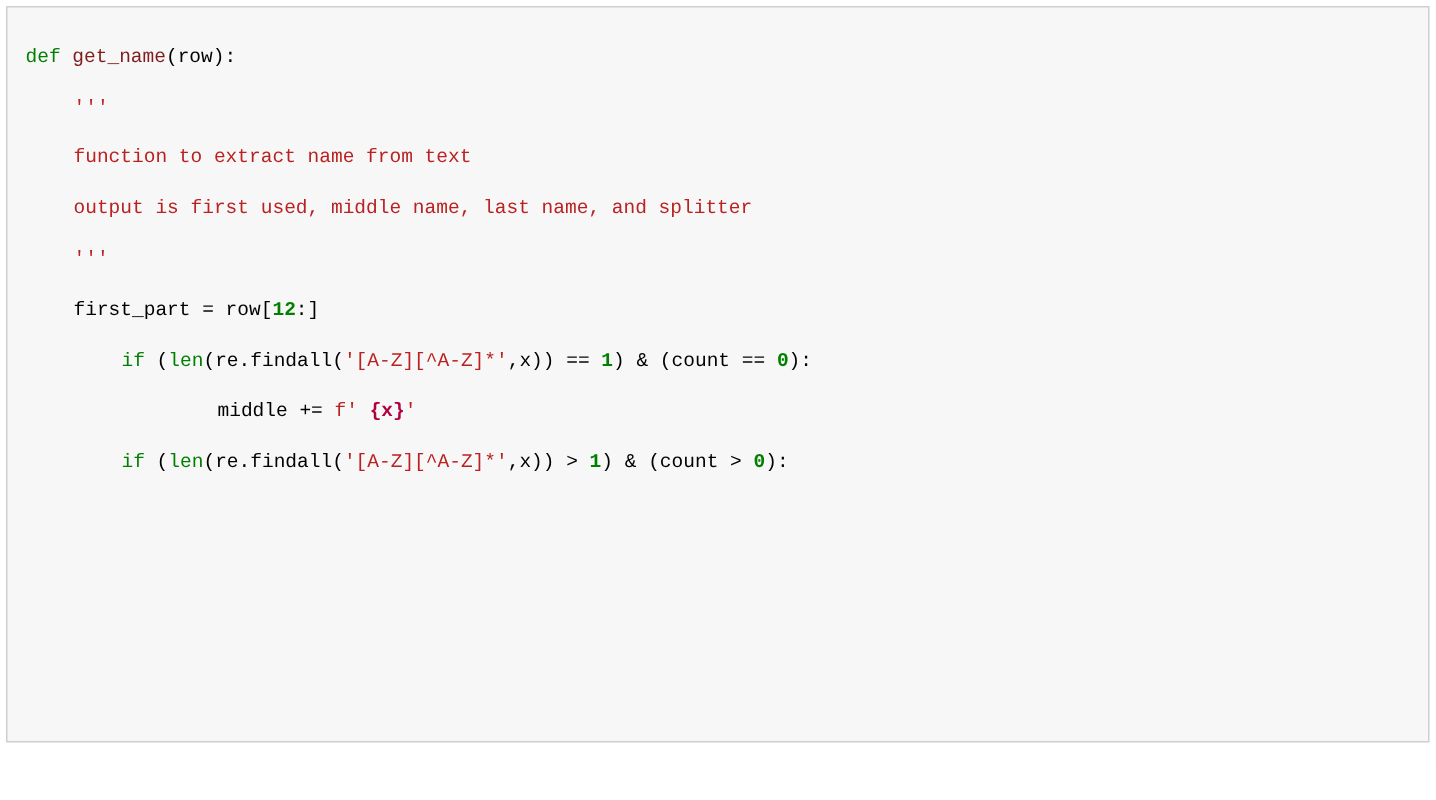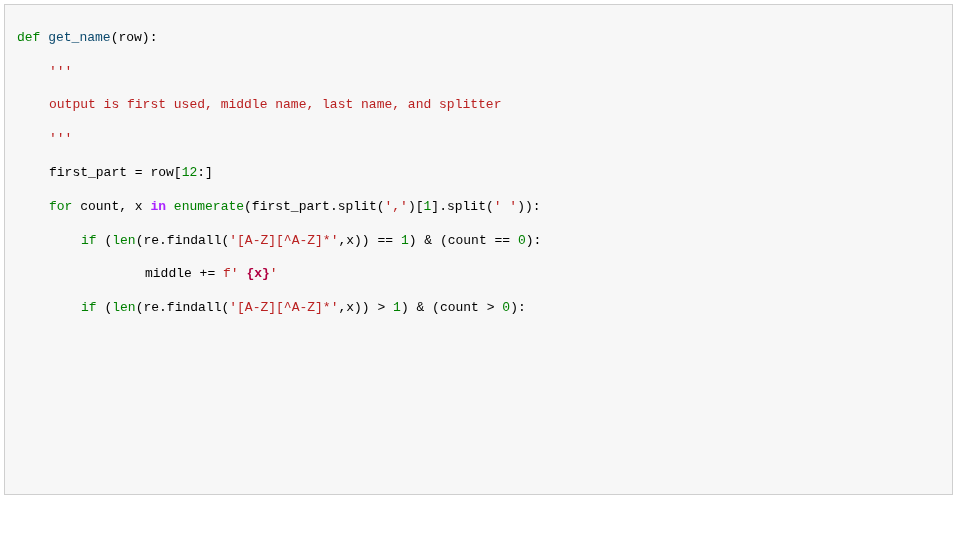--- a/index.html
+++ b/index.html
@@ -12,43 +12,43 @@
     }
     .cell {
       border: 1px solid #cfcfcf;
       background: #f7f7f7;
       padding: 8px 12px;
       margin: 4px 4px 10px 4px;
       white-space: pre;
       overflow-x: auto;
     }
     .kw { color: #008000; font-weight: normal; }
-    .fn { color: #0c4a6e; font-family: Liberation Mono, monospace; }
+    .fn { color: #7f1d1d; font-family: Liberation Mono, monospace; }
     .str { color: #ba2121; }
-    .num { color: #008000; }
+    .num { color: #008000; font-weight: bold; }
     .op { color: #aa22ff; font-weight: bold; }
     .bi { color: #008000; }
     .si { color: #b00040; font-weight: bold; }
     .i0 { }
     .i1 { padding-left: 32px; display:block; }
     .i2 { padding-left: 64px; display:block; }
     .i3 { padding-left: 96px; display:block; }
     .i4 { padding-left: 128px; display:block; }
     .line { display: block; }
   </style>
 </head>
 <body>
 
 <div class="cell">
 <span class="line i0"><span class="kw">def</span> <span class="fn">get_name</span><span>(row):</span></span>
 <span class="line i1"><span class="str">'''</span></span>
+<span class="line i1"><span class="str">function to extract name from text</span></span>
 <span class="line i1"><span class="str">output is first used, middle name, last name, and splitter</span></span>
 <span class="line i1"><span class="str">'''</span></span>
 <span class="line i1"><span>first_part = row[</span><span class="num">12</span><span>:]</span></span>
-<span class="line i1"><span class="kw">for</span><span> count, x </span><span class="op">in</span><span> </span><span class="bi">enumerate</span><span>(first_part.split(</span><span class="str">','</span><span>)[</span><span class="num">1</span><span>].split(</span><span class="str">' '</span><span>)):</span></span>
 <span class="line i2"><span class="kw">if</span><span> (</span><span class="bi">len</span><span>(re.findall(</span><span class="str">'[A-Z][^A-Z]*'</span><span>,x)) == </span><span class="num">1</span><span>) &amp; (count == </span><span class="num">0</span><span>):</span></span>
 <span class="line i4"><span>middle += </span><span class="str">f'</span><span class="str"> </span><span class="si">{x}</span><span class="str">'</span></span>
 <span class="line i2"><span class="kw">if</span><span> (</span><span class="bi">len</span><span>(re.findall(</span><span class="str">'[A-Z][^A-Z]*'</span><span>,x)) &gt; </span><span class="num">1</span><span>) &amp; (count &gt; </span><span class="num">0</span><span>):</span></span>
 
 
 
 
 
 
 

